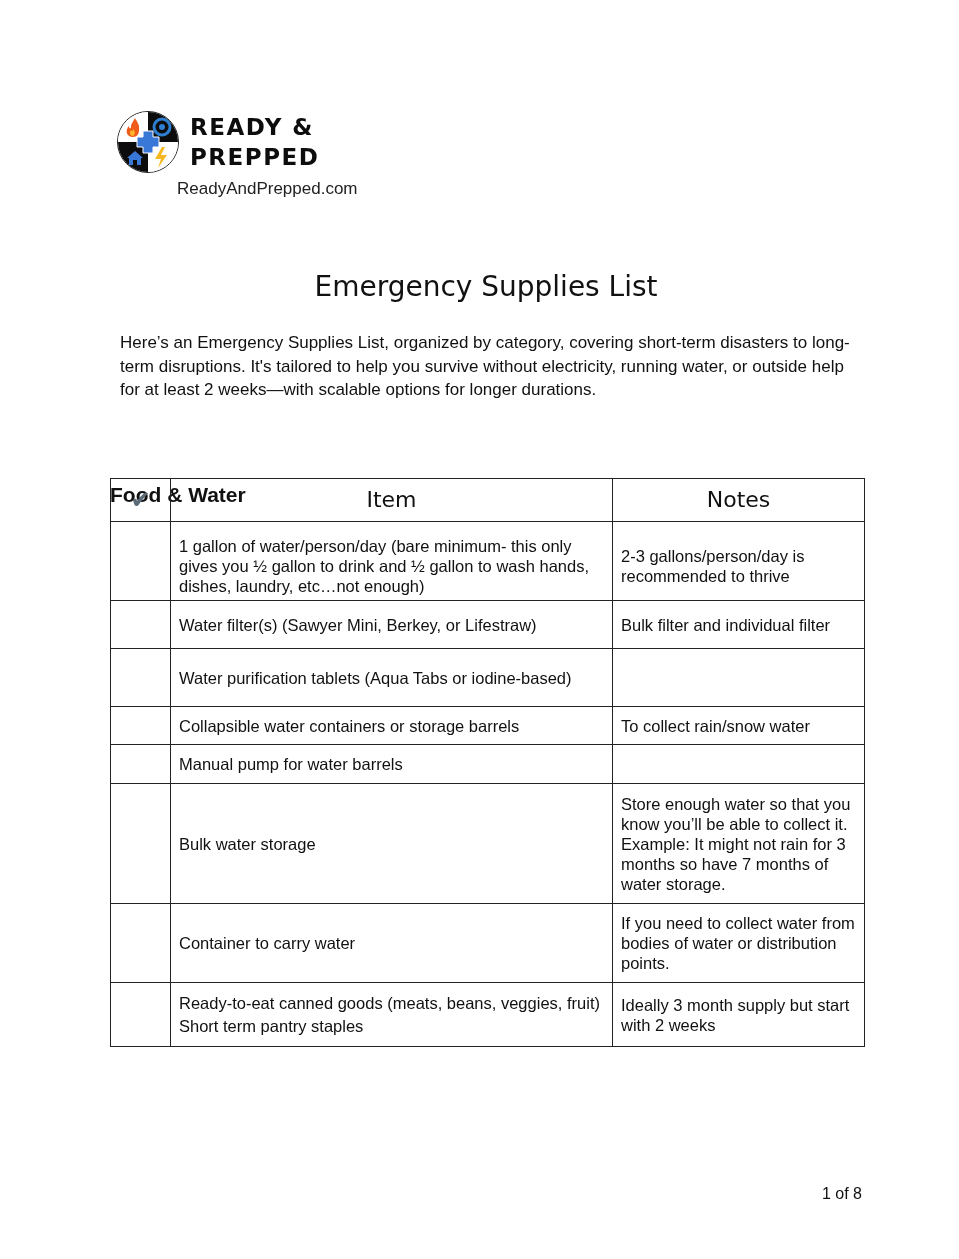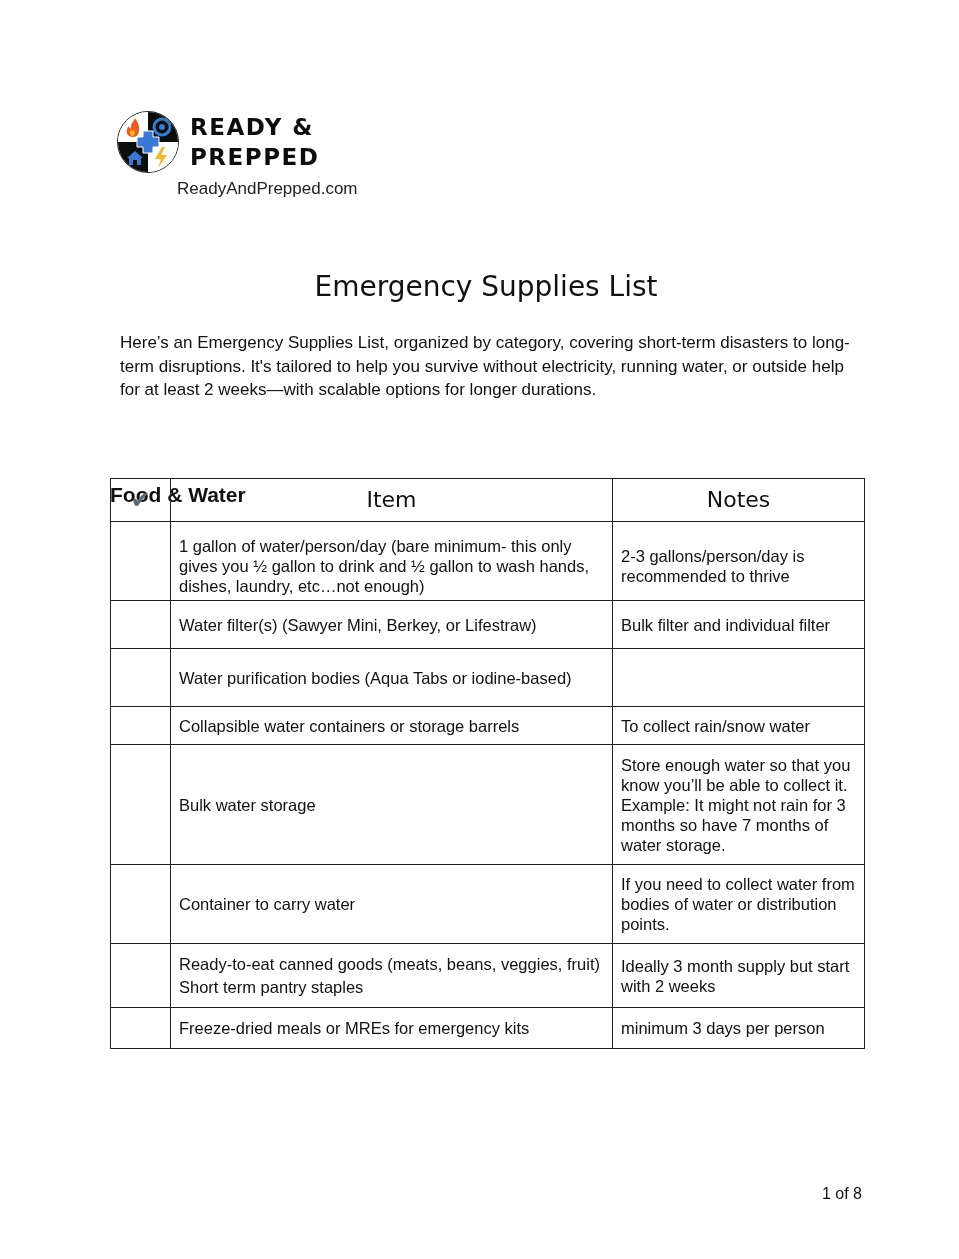--- a/index.html
+++ b/index.html
@@ -117,44 +117,44 @@
       <td class="top" style="padding-top:10px">1 gallon of water/person/day (bare minimum- this only gives you ½ gallon to drink and ½ gallon to wash hands, dishes, laundry, etc…not enough)</td>
       <td class="top" style="padding-top:10px">2-3 gallons/person/day is recommended to thrive</td>
     </tr>
     <tr style="height:48px">
       <td></td>
       <td>Water filter(s) (Sawyer Mini, Berkey, or Lifestraw)</td>
       <td>Bulk filter and individual filter</td>
     </tr>
     <tr style="height:58px">
       <td></td>
-      <td class="bottom">Water purification bodies (Aqua Tabs or iodine-based)</td>
+      <td class="bottom">Water purification tablets (Aqua Tabs or iodine-based)</td>
       <td></td>
     </tr>
     <tr style="height:38px">
       <td></td>
       <td>Collapsible water containers or storage barrels</td>
       <td>To collect rain/snow water</td>
+    </tr>
+    <tr style="height:39px">
+      <td></td>
+      <td>Manual pump for water barrels</td>
+      <td></td>
     </tr>
     <tr style="height:120px">
       <td></td>
       <td>Bulk water storage</td>
       <td>Store enough water so that you know you’ll be able to collect it. Example: It might not rain for 3 months so have 7 months of water storage.</td>
     </tr>
     <tr style="height:79px">
       <td></td>
       <td>Container to carry water</td>
       <td>If you need to collect water from bodies of water or distribution points.</td>
     </tr>
     <tr style="height:64px">
       <td></td>
       <td style="line-height:23px">Ready-to-eat canned goods (meats, beans, veggies, fruit) Short term pantry staples</td>
       <td>Ideally 3 month supply but start with 2 weeks</td>
     </tr>
-    <tr style="height:41px">
-      <td></td>
-      <td>Freeze-dried meals or MREs for emergency kits</td>
-      <td>minimum 3 days per person</td>
-    </tr>
   </tbody>
 </table>
 
 <div class="pagenum">1 of 8</div>
 
 </body></html>

